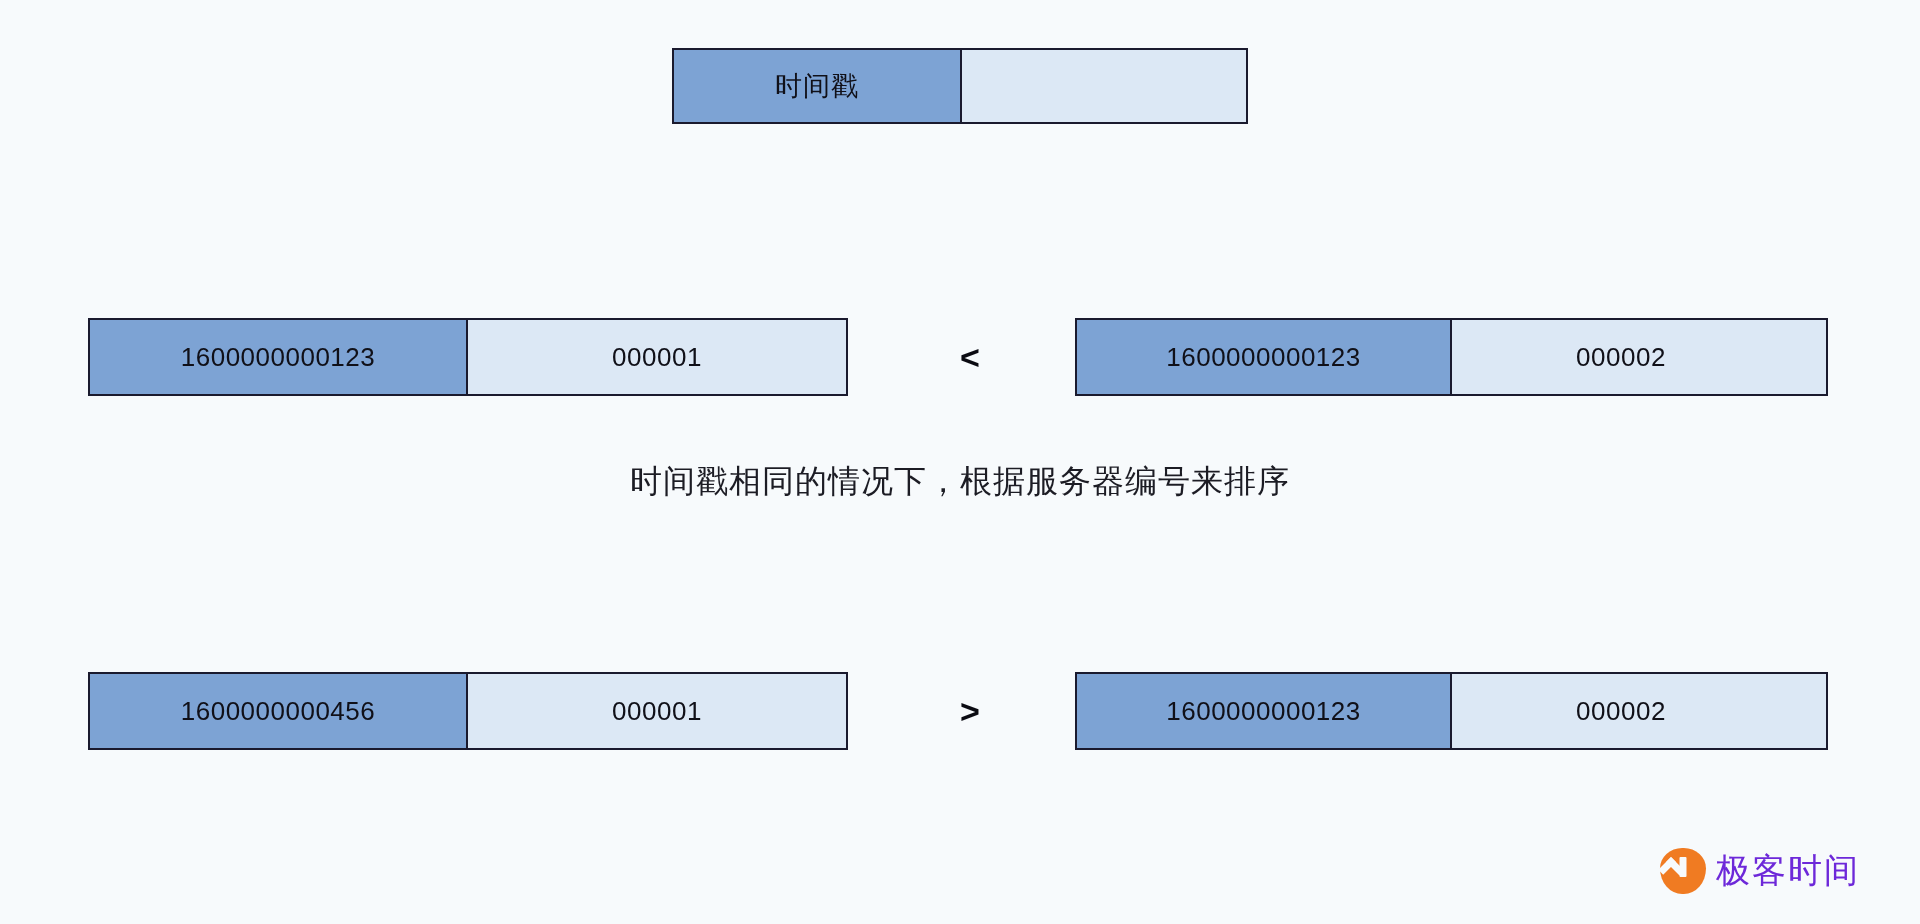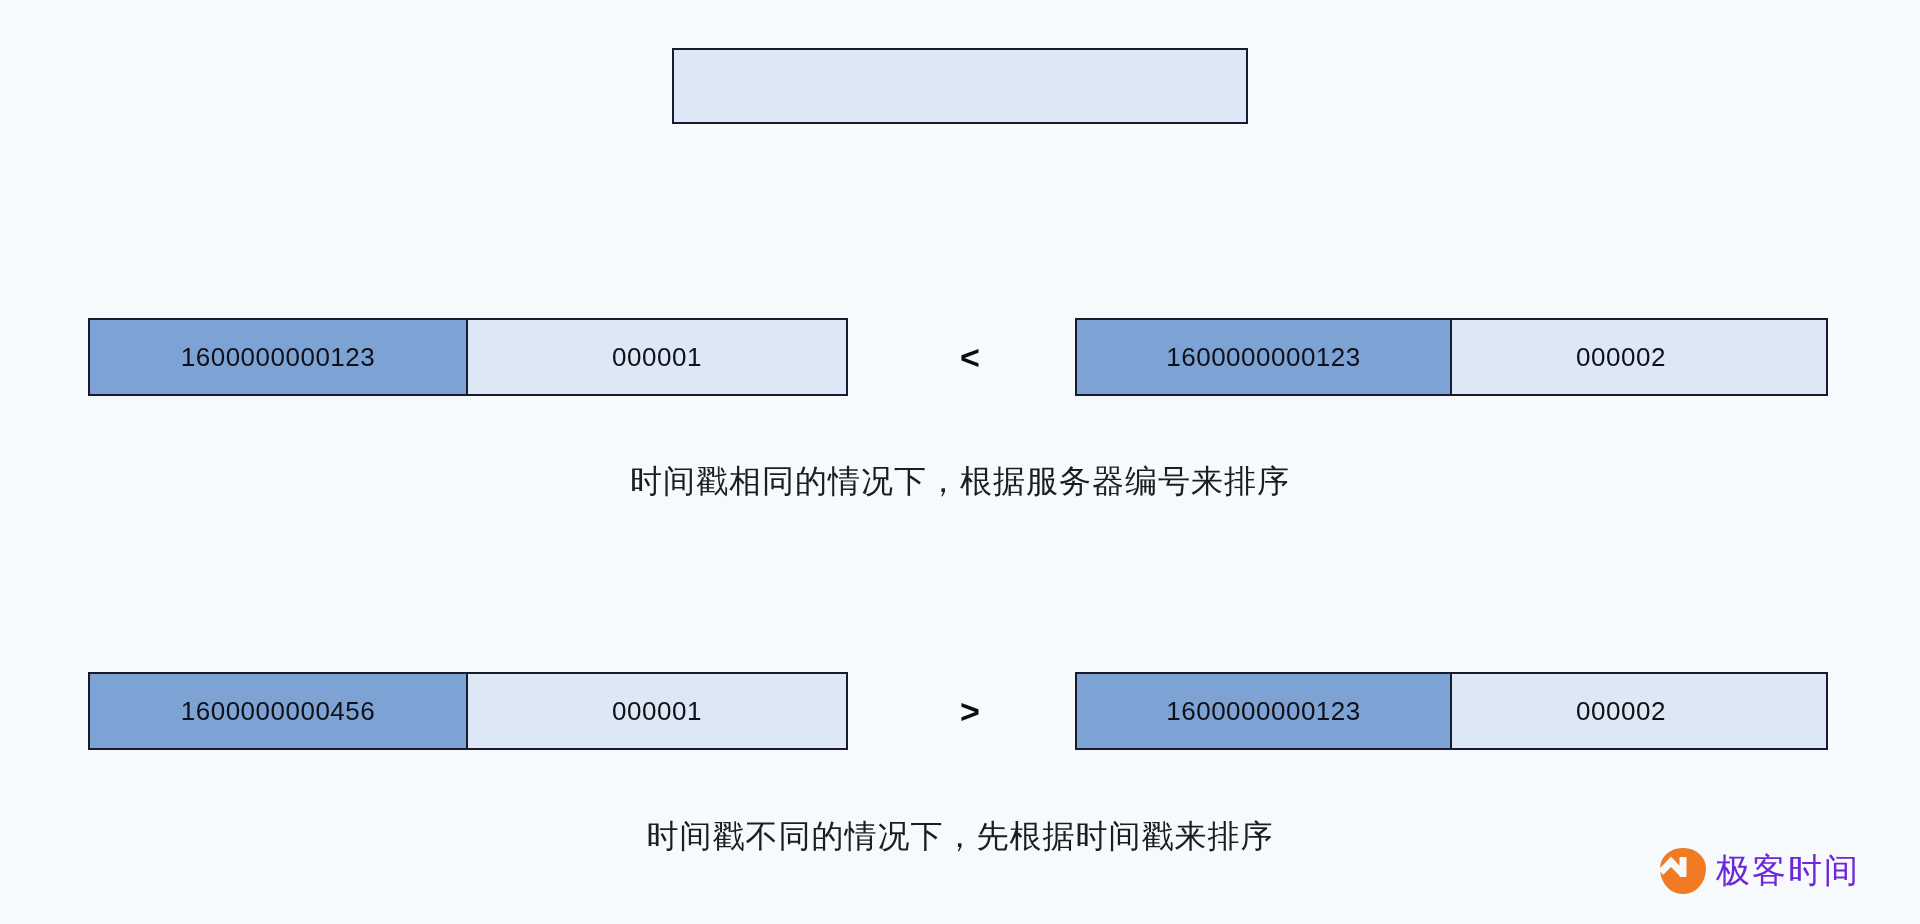--- a/index.html
+++ b/index.html
@@ -164,20 +164,21 @@
     letter-spacing: 2px;
     font-weight: 500;
   }
 </style>
 </head>
 <body>
 
 <div class="stage">
 
   <div class="bar" id="legend-bar">
+    <div class="cell ts">时间戳</div>
   </div>
 
   <div class="cmp-row" id="row-1">
     <div class="bar left-bar">
       <div class="cell ts">1600000000123</div>
       <div class="cell sid">000001</div>
     </div>
     <div class="operator">&lt;</div>
     <div class="bar right-bar">
       <div class="cell ts">1600000000123</div>
@@ -192,20 +193,19 @@
       <div class="cell ts">1600000000456</div>
       <div class="cell sid">000001</div>
     </div>
     <div class="operator">&gt;</div>
     <div class="bar right-bar">
       <div class="cell ts">1600000000123</div>
       <div class="cell sid">000002</div>
     </div>
   </div>
 
-  <div class="caption" id="caption-2">时间戳不同的情况下，先根据时间戳来排序</div>
 
   <div id="watermark">
     <span class="mark"></span>
     <span class="wm-text">极客时间</span>
   </div>
 
 </div>
 
 </body></html>

